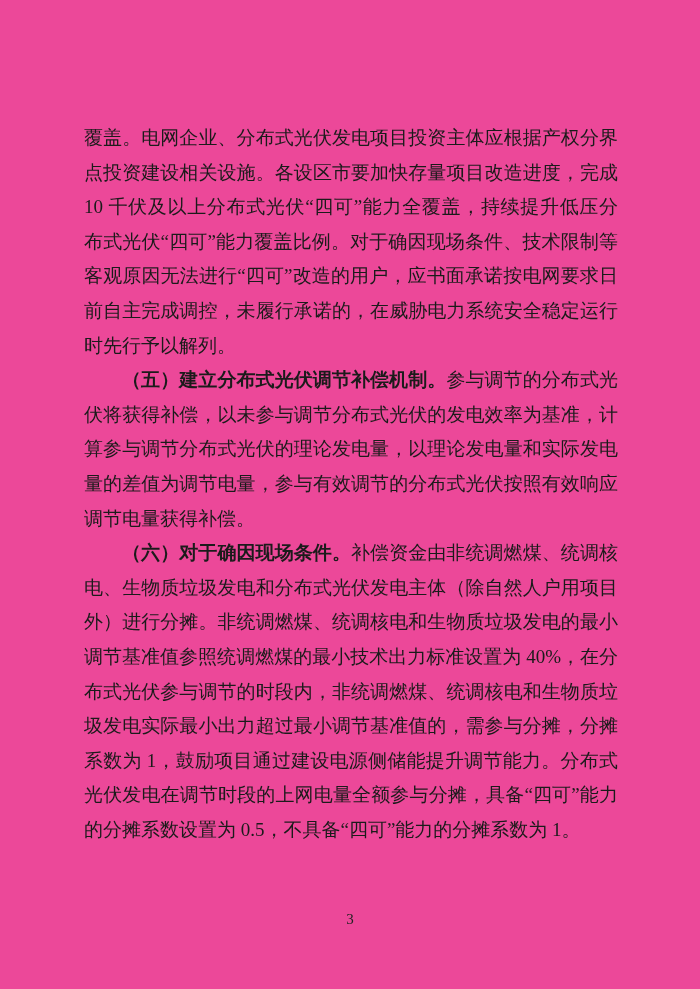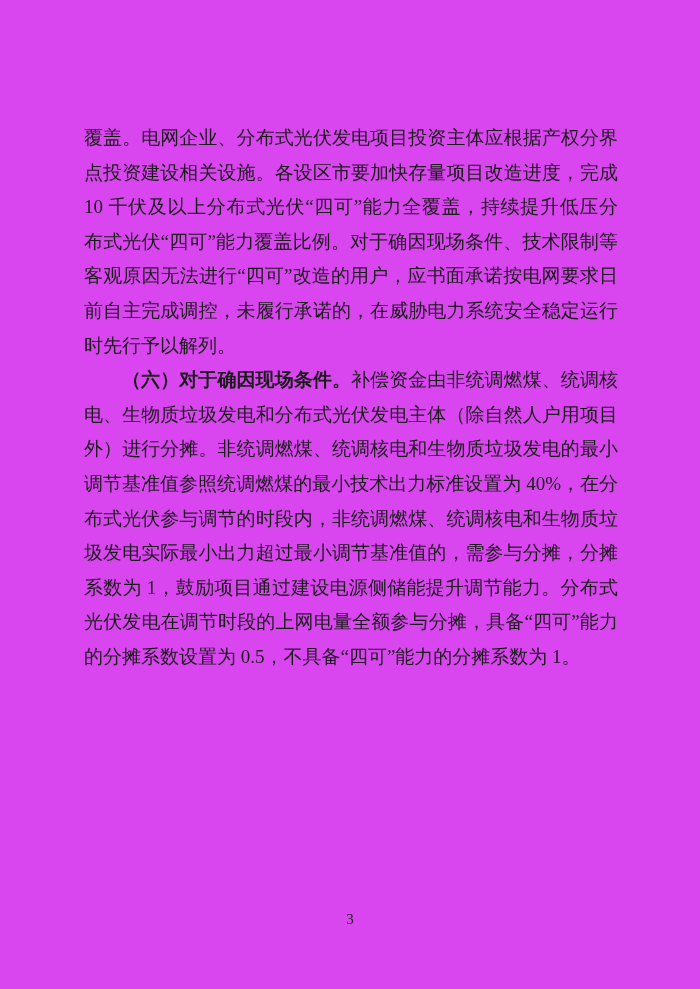--- a/index.html
+++ b/index.html
@@ -4,21 +4,21 @@
 <style>
   html, body {
     margin: 0;
     padding: 0;
     background: #ffffff;
   }
   .page {
     position: relative;
     width: 700px;
     height: 989px;
-    background: #d946ef;
+    background: #ec4899;
     overflow: hidden;
     font-family: "Liberation Serif", "DejaVu Serif", serif;
   }
   .content {
     position: absolute;
     left: 84px;
     top: 121px;
     width: 534px;
     color: #1b1b1b;
     font-size: 19px;
@@ -55,19 +55,20 @@
 </style>
 </head>
 <body>
 
 <div class="page">
   <div class="content">
 
     <p class="no-indent">覆盖。电网企业、分布式光伏发电项目投资主体应根据产权分界点投资建设相关设施。各设区市要加快存量项目改造进度，完成 10 千伏及以上分布式光伏“四可”能力全覆盖，持续提升低压分布式光伏“四可”能力覆盖比例。对于确因现场条件、技术限制等客观原因无法进行“四可”改造的用户，应书面承诺按电网要求日前自主完成调控，未履行承诺的，在威胁电力系统安全稳定运行时先行予以解列。</p>
 
 
+    <p><span class="lead-in">（五）建立分布式光伏调节补偿机制。</span><span>参与调节的分布式光伏将获得补偿，以未参与调节分布式光伏的发电效率为基准，计算参与调节分布式光伏的理论发电量，以理论发电量和实际发电量的差值为调节电量，参与有效调节的分布式光伏按照有效响应调节电量获得补偿。</span></p>
 
     <p><span class="lead-in">（六）对于确因现场条件。</span><span>补偿资金由非统调燃煤、统调核电、生物质垃圾发电和分布式光伏发电主体（除自然人户用项目外）进行分摊。非统调燃煤、统调核电和生物质垃圾发电的最小调节基准值参照统调燃煤的最小技术出力标准设置为 40%，在分布式光伏参与调节的时段内，非统调燃煤、统调核电和生物质垃圾发电实际最小出力超过最小调节基准值的，需参与分摊，分摊系数为 1，鼓励项目通过建设电源侧储能提升调节能力。分布式光伏发电在调节时段的上网电量全额参与分摊，具备“四可”能力的分摊系数设置为 0.5，不具备“四可”能力的分摊系数为 1。</span></p>
 
   </div>
 
   <div class="page-number">3</div>
 </div>
 
 </body></html>

